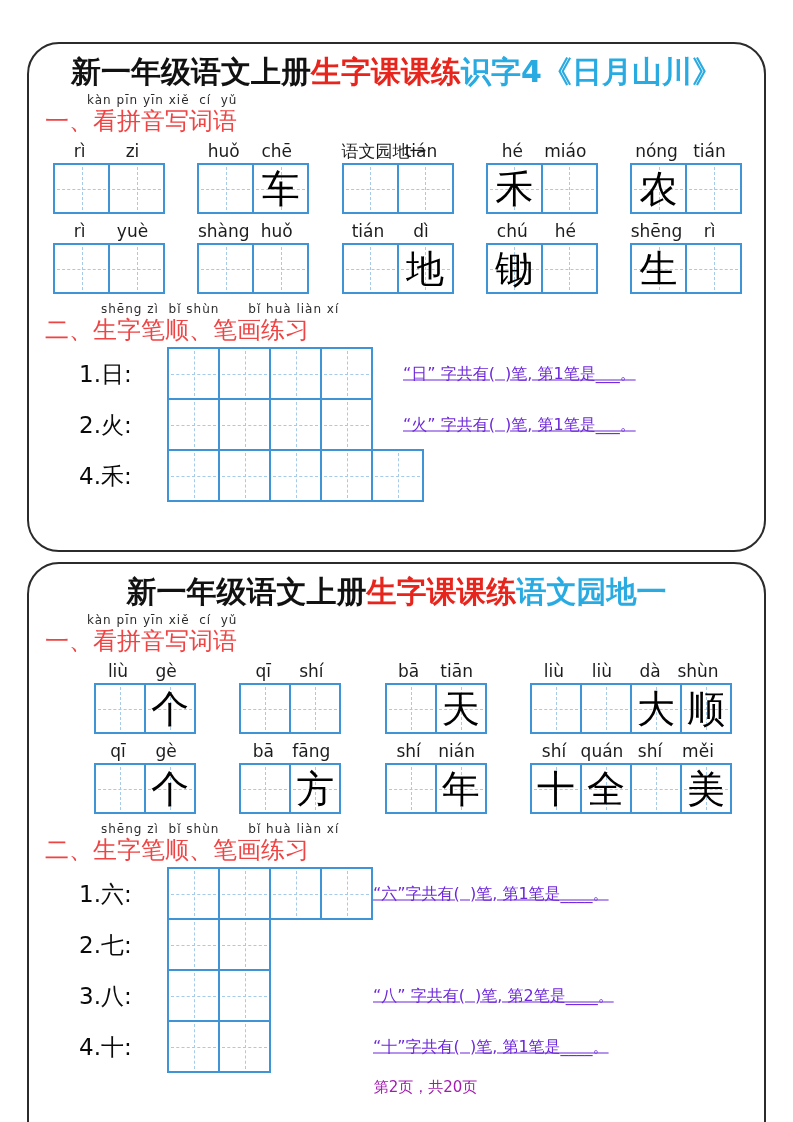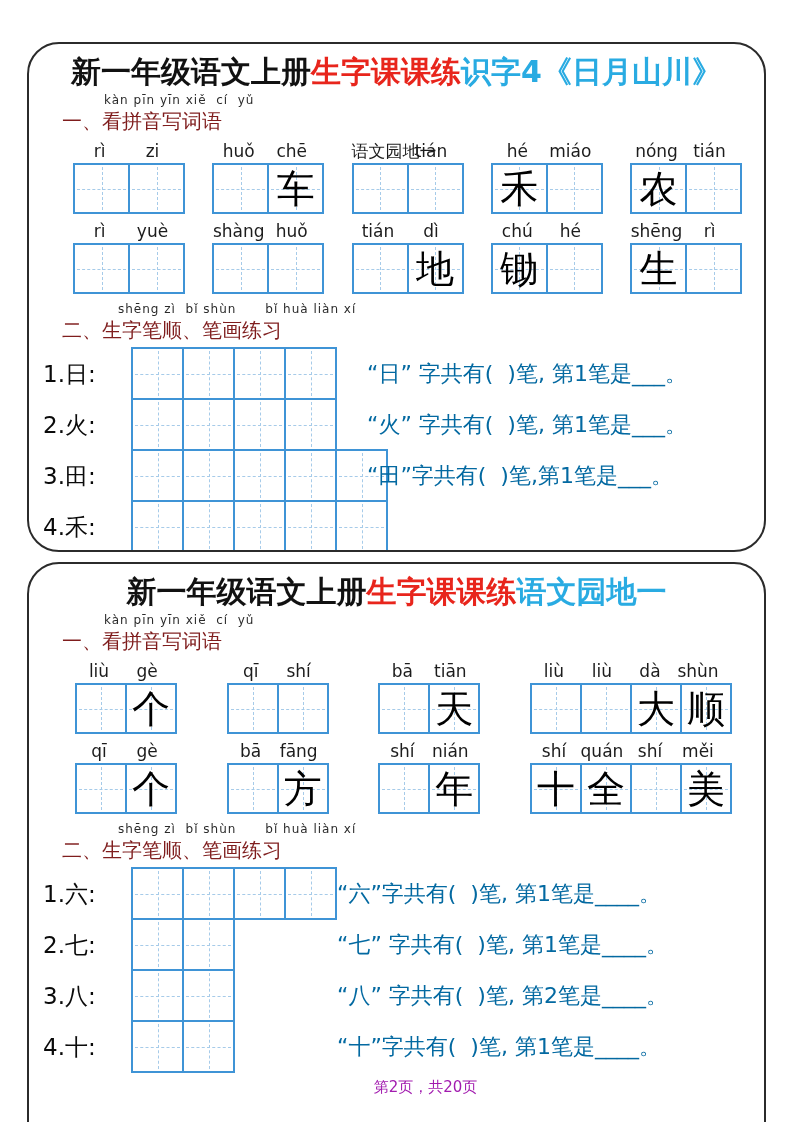--- a/index.html
+++ b/index.html
@@ -3,50 +3,50 @@
 <meta charset="utf-8">
 <style>
   html,body{margin:0;padding:0;background:#ffffff;}
   body{width:793px;height:1122px;position:relative;font-family:"DejaVu Sans","Liberation Sans",sans-serif;color:#111;}
   .panel{position:absolute;left:27px;width:739px;box-sizing:border-box;border:2.5px solid #2b2b2b;border-radius:32px;background:#fff;overflow:hidden;}
   #panel-1{top:42px;height:510px;}
   #panel-2{top:562px;height:625px;}
   .panel-title{margin-top:10px;text-align:center;font-size:30px;font-weight:700;line-height:36px;white-space:nowrap;}
   .t-red{color:#e8251c;}
   .t-blue{color:#29abe2;}
-  .sec{margin-top:3px;margin-left:33px;}
+  .sec{margin-top:3px;margin-left:16px;}
   .sec-pinyin{font-size:12px;color:#2b2b2b;line-height:14px;letter-spacing:1px;white-space:pre;}
   .sec1 .sec-pinyin{margin-left:42px;}
   .sec2 .sec-pinyin{margin-left:56px;}
-  .sec-label{font-size:20px;line-height:28px;color:#7f1d1d;}
+  .sec-label{font-size:24px;line-height:28px;color:#ef4444;}
   
   .word-rows{margin-top:4px;}
   .word-row{display:flex;justify-content:space-between;align-items:flex-end;}
-  .p1 .word-row{padding:2px 22px 5px 44px;}
-  .p2 .word-row{padding:2px 32px 5px 46px;}
+  .p1 .word-row{padding:2px 22px 5px 24px;}
+  .p2 .word-row{padding:2px 32px 5px 46px;margin-left:19px;}
   .word-group{display:flex;flex-direction:column;}
   .pinyin-row{display:flex;margin-bottom:2px;}
   .pinyin-cell{width:53px;text-align:center;font-size:17px;line-height:20px;color:#1c1c1c;white-space:pre;}
   .p2 .pinyin-cell{width:48px;}
   .char-box{display:flex;border:2px solid #3f94d6;}
   .char-cell{width:53px;height:47px;position:relative;display:flex;align-items:center;justify-content:center;}
   .p2 .char-cell{width:48px;}
   .char-cell + .char-cell{border-left:2px solid #3f94d6;}
   .vd{position:absolute;left:50%;top:2px;bottom:2px;border-left:1.5px dashed #a6cbe9;}
   .hd{position:absolute;top:50%;left:2px;right:2px;border-top:1.5px dashed #a6cbe9;}
   .char{position:relative;font-size:38px;line-height:1;color:#000;z-index:2;}
   
   .stroke-rows{margin-top:3px;}
-  .stroke-row{position:relative;display:flow-root;}
+  .stroke-row{position:relative;display:flow-root;margin-left:36px;}
   .stroke-row + .stroke-row{margin-top:-2px;}
   .stroke-label{position:absolute;left:14px;top:50%;transform:translateY(-50%);font-size:23px;color:#0a0a0a;white-space:pre;}
   .stroke-grid{display:inline-flex;margin-left:102px;border:2px solid #3f94d6;background:#fff;vertical-align:top;}
   .stroke-cell{width:49px;height:49px;position:relative;}
   .stroke-cell + .stroke-cell{border-left:2px solid #3f94d6;}
-  .stroke-q{position:absolute;top:50%;transform:translateY(-50%);font-size:22px;color:#0369a1;white-space:pre;}
+  .stroke-q{position:absolute;top:50%;transform:translateY(-50%);font-size:16px;color:#6d28d9;white-space:pre;text-decoration:underline;}
   .p1 .stroke-q{left:338px;}
   .p2 .stroke-q{left:308px;}
   .page-footer{position:absolute;top:1078px;left:0;width:100%;text-align:center;font-size:15px;color:#a21caf;padding-left:29px;}
 </style>
 </head>
 <body>
 
 <div class="panel p1" id="panel-1">
   <div class="panel-title"><span>新一年级语文上册</span><span class="t-red">生字课课练</span><span class="t-blue">识字4《日月山川》</span></div>
   <div class="sec sec1">
@@ -259,42 +259,20 @@
           </div>
           <div class="stroke-cell">
             <div class="vd"></div>
             <div class="hd"></div>
           </div>
           <div class="stroke-cell">
             <div class="vd"></div>
             <div class="hd"></div>
           </div>
         </div><div class="stroke-q">“火” 字共有(  )笔, 第1笔是___。</div></div>
-      <div class="stroke-row"><div class="stroke-label">3.田:</div><div class="stroke-grid">
-          <div class="stroke-cell">
-            <div class="vd"></div>
-            <div class="hd"></div>
-          </div>
-          <div class="stroke-cell">
-            <div class="vd"></div>
-            <div class="hd"></div>
-          </div>
-          <div class="stroke-cell">
-            <div class="vd"></div>
-            <div class="hd"></div>
-          </div>
-          <div class="stroke-cell">
-            <div class="vd"></div>
-            <div class="hd"></div>
-          </div>
-          <div class="stroke-cell">
-            <div class="vd"></div>
-            <div class="hd"></div>
-          </div>
-        </div><div class="stroke-q">“田”字共有(  )笔,第1笔是___。</div></div>
       <div class="stroke-row"><div class="stroke-label">4.禾:</div><div class="stroke-grid">
           <div class="stroke-cell">
             <div class="vd"></div>
             <div class="hd"></div>
           </div>
           <div class="stroke-cell">
             <div class="vd"></div>
             <div class="hd"></div>
           </div>
           <div class="stroke-cell">
@@ -508,21 +486,21 @@
         </div><div class="stroke-q">“六”字共有(  )笔, 第1笔是____。</div></div>
       <div class="stroke-row"><div class="stroke-label">2.七:</div><div class="stroke-grid">
           <div class="stroke-cell">
             <div class="vd"></div>
             <div class="hd"></div>
           </div>
           <div class="stroke-cell">
             <div class="vd"></div>
             <div class="hd"></div>
           </div>
-        </div><div class="stroke-q">“七” 字共有(  )笔, 第1笔是____。</div></div>
+        </div></div>
       <div class="stroke-row"><div class="stroke-label">3.八:</div><div class="stroke-grid">
           <div class="stroke-cell">
             <div class="vd"></div>
             <div class="hd"></div>
           </div>
           <div class="stroke-cell">
             <div class="vd"></div>
             <div class="hd"></div>
           </div>
         </div><div class="stroke-q">“八” 字共有(  )笔, 第2笔是____。</div></div>

